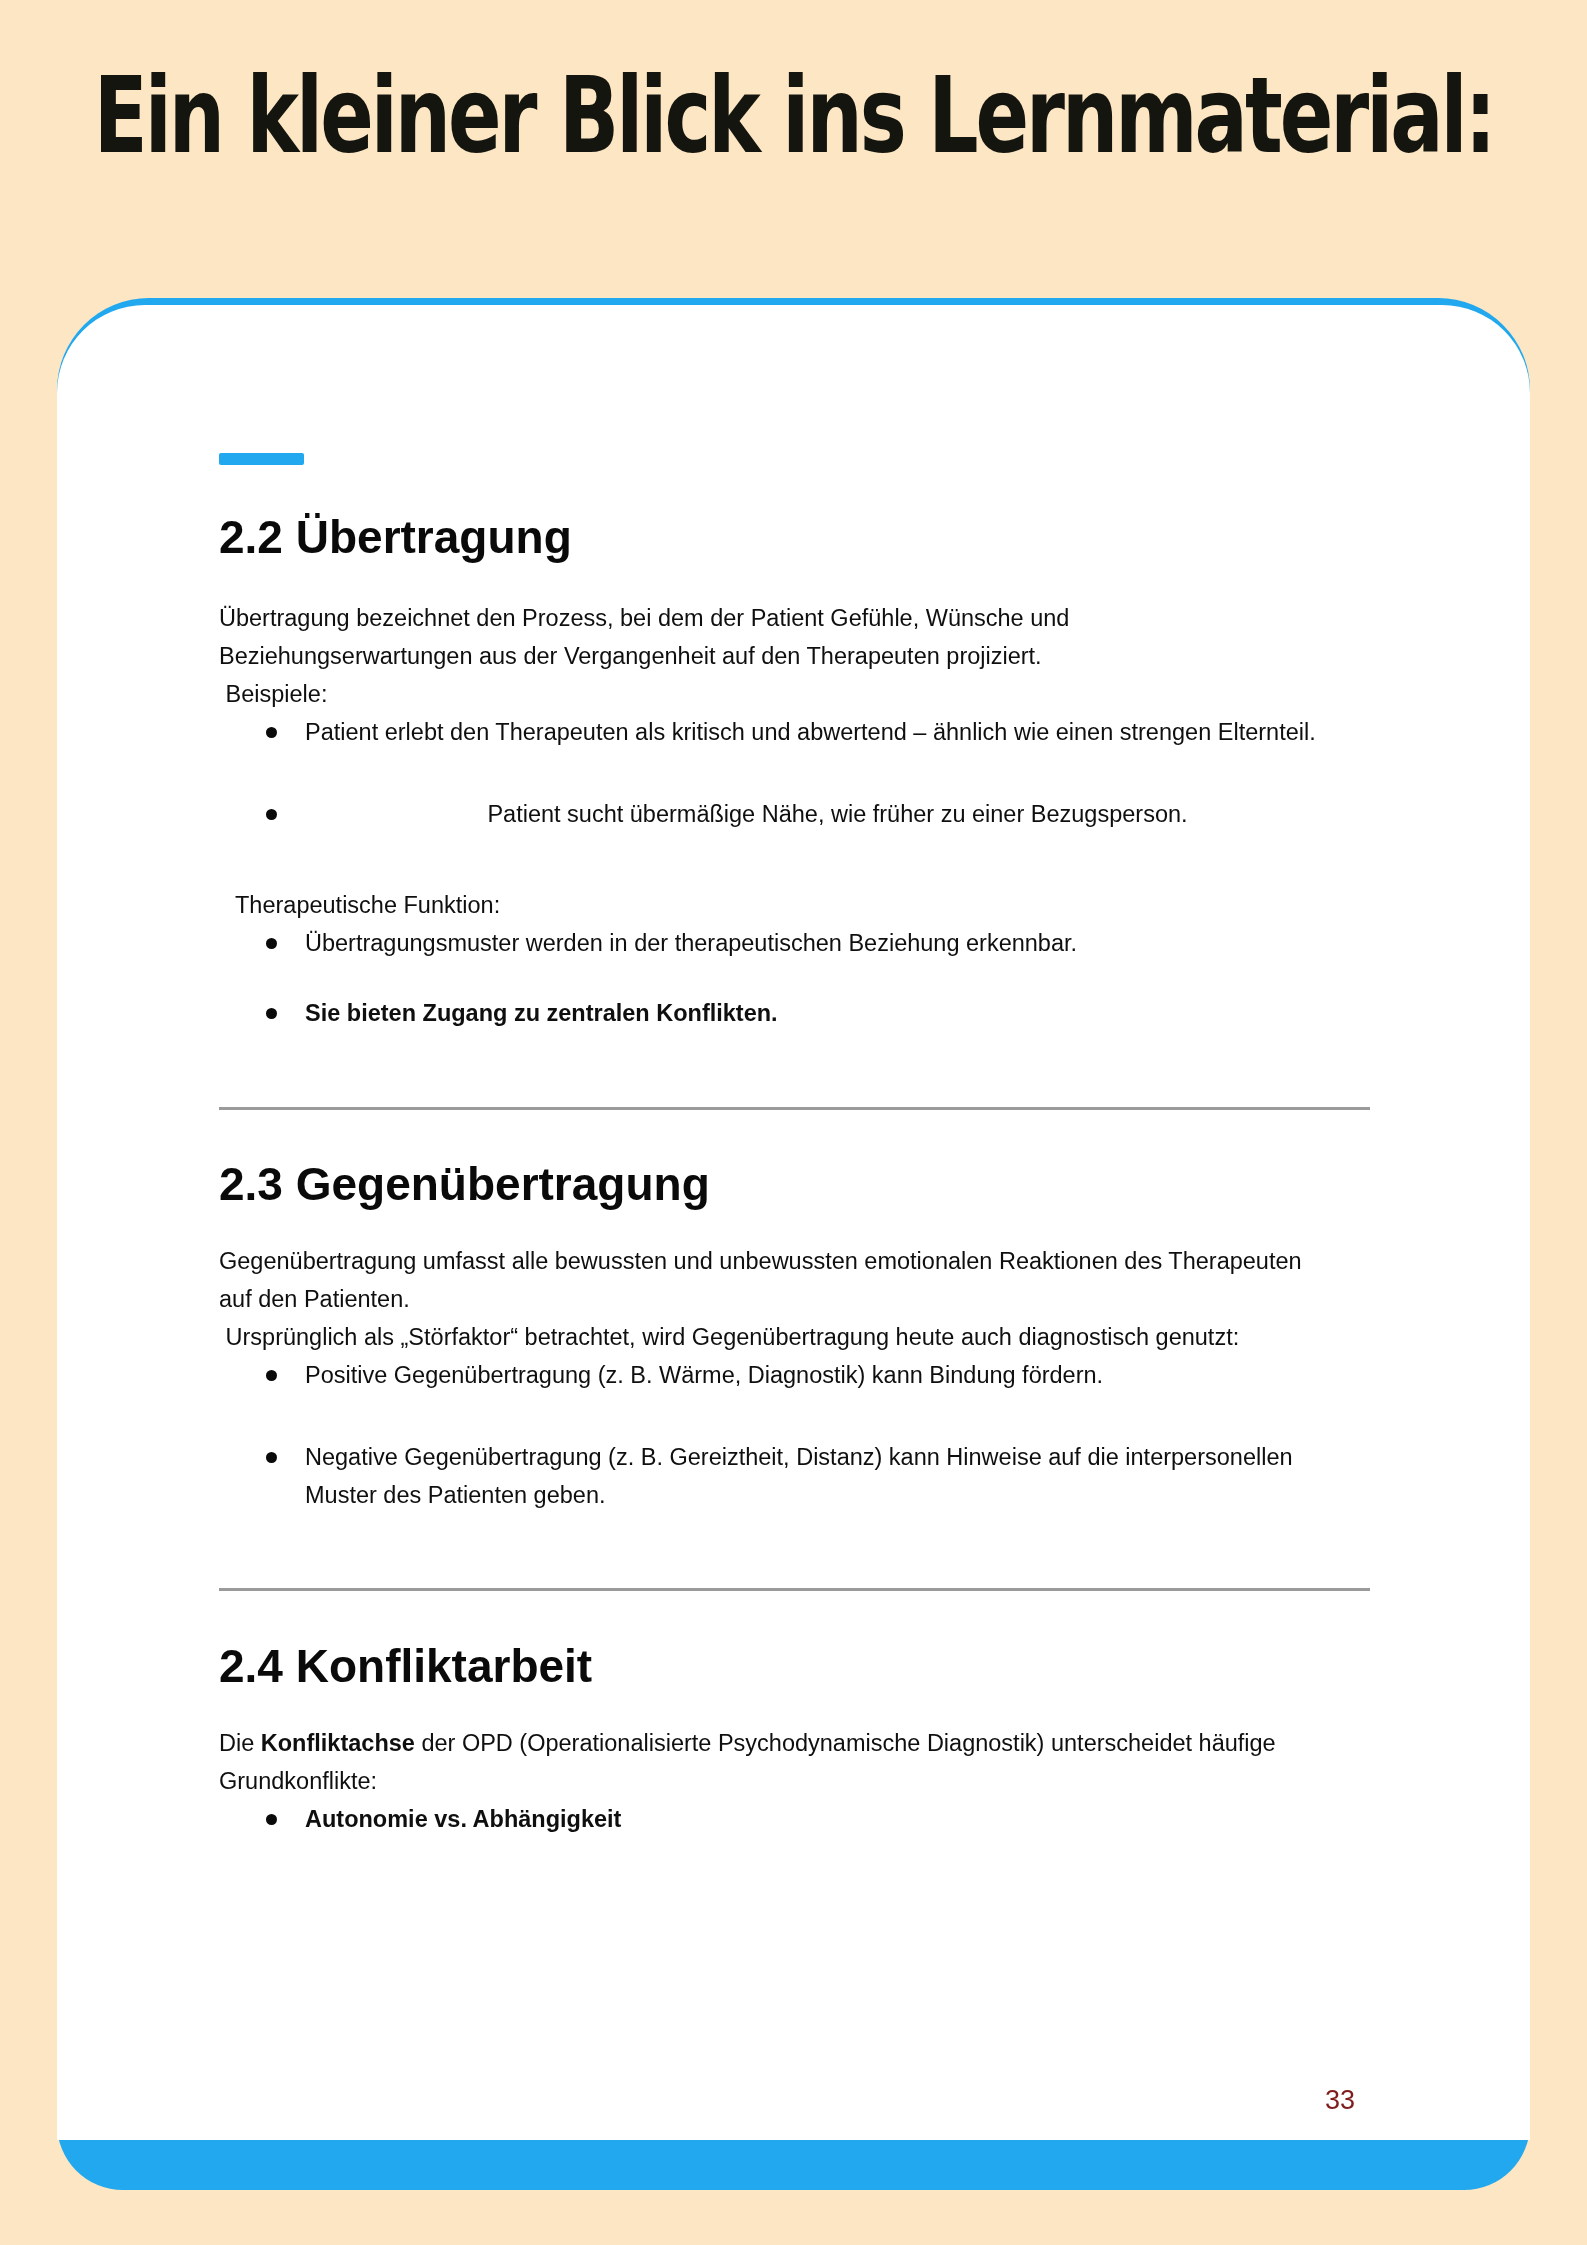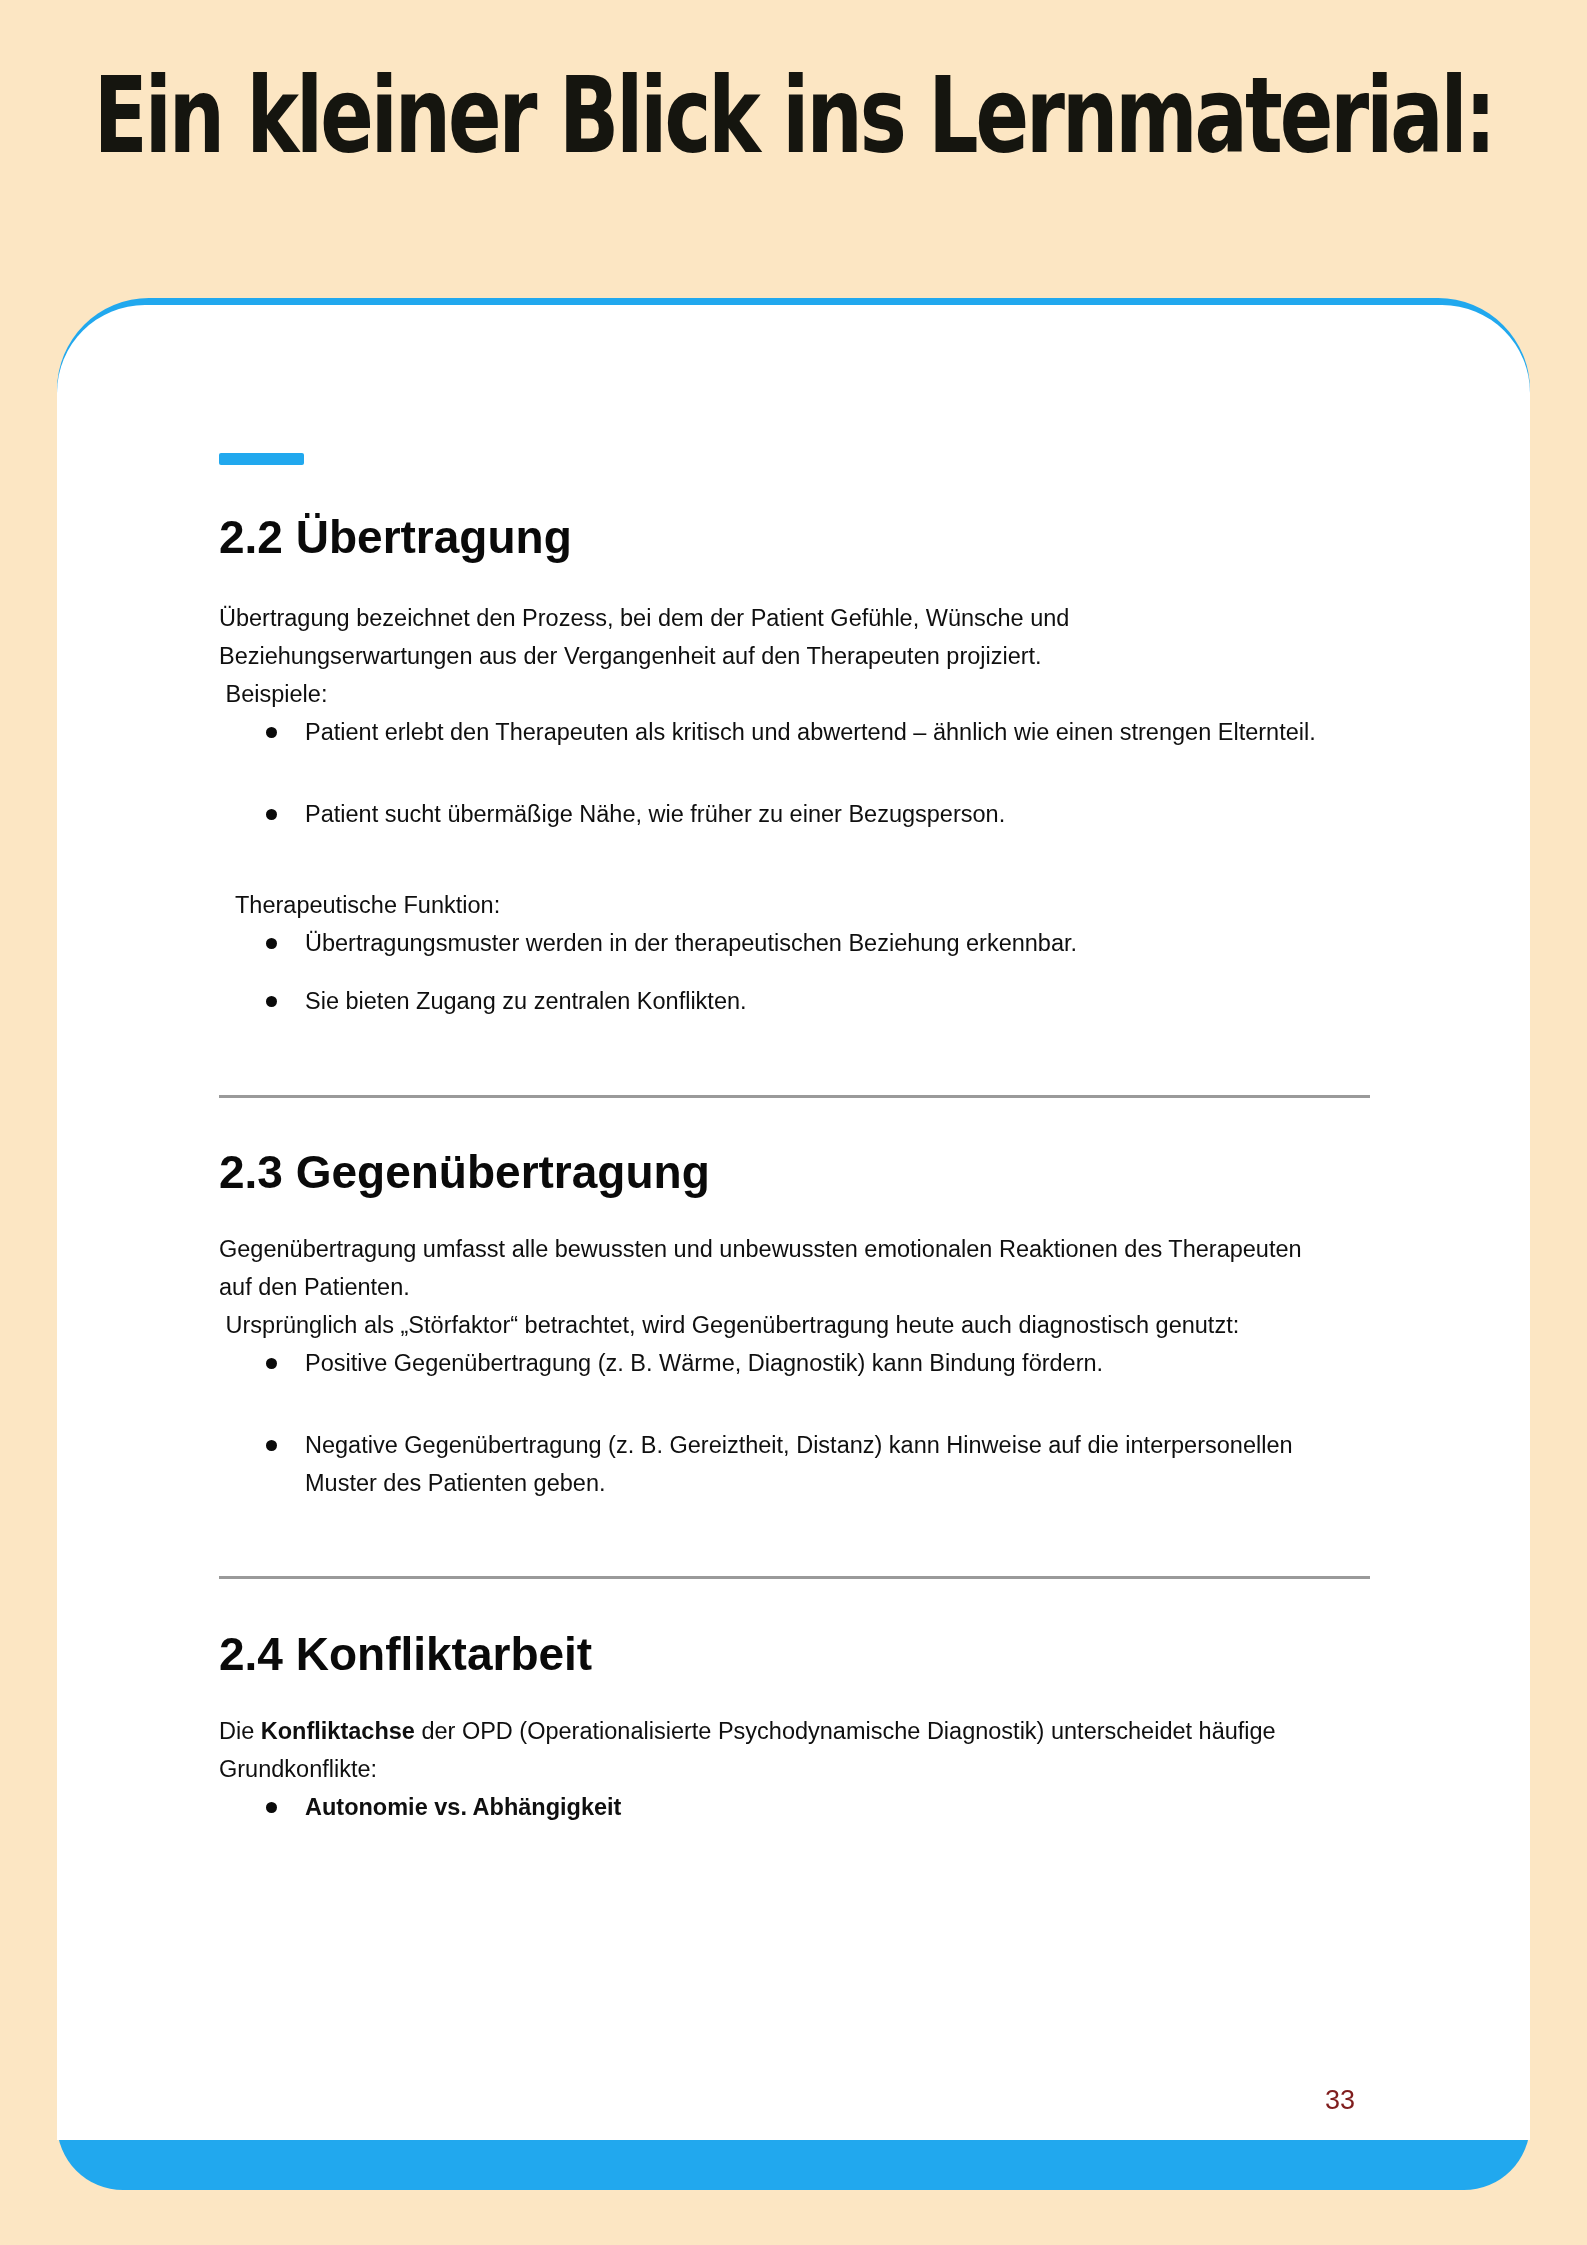--- a/index.html
+++ b/index.html
@@ -77,22 +77,22 @@
   .p-2 { margin-top: 38px; }
   .p-3 { margin-top: 38px; white-space: normal; }
   .subhead { margin-top: 53px; white-space: pre; margin-left: 16px; }
 
   ul.blist { list-style: none; margin: 0; padding: 0; }
   .ul-1 { margin-top: 20px; }
   .ul-2 { margin-top: 29px; }
   .ul-3 { margin-top: 26px; }
   .ul-4 { margin-top: 29px; }
   ul.blist li { position: relative; padding-left: 86px; }
-  .ul-1 li + li { margin-top: 44px; }
-  .ul-2 li + li { margin-top: 20px; }
+  .ul-1 li + li { margin-top: 44px; text-align: center; }
+  .ul-2 li + li { margin-top: 32px; font-weight: bold; }
   .ul-3 li + li { margin-top: 44px; }
   .bullet-dot {
     position: absolute;
     left: 47px; top: 14px;
     width: 11px; height: 11px;
     border-radius: 50%;
     background: #0A0A0A;
   }
   ul.blist .bline { white-space: pre; }
   .bold { font-weight: bold; }

